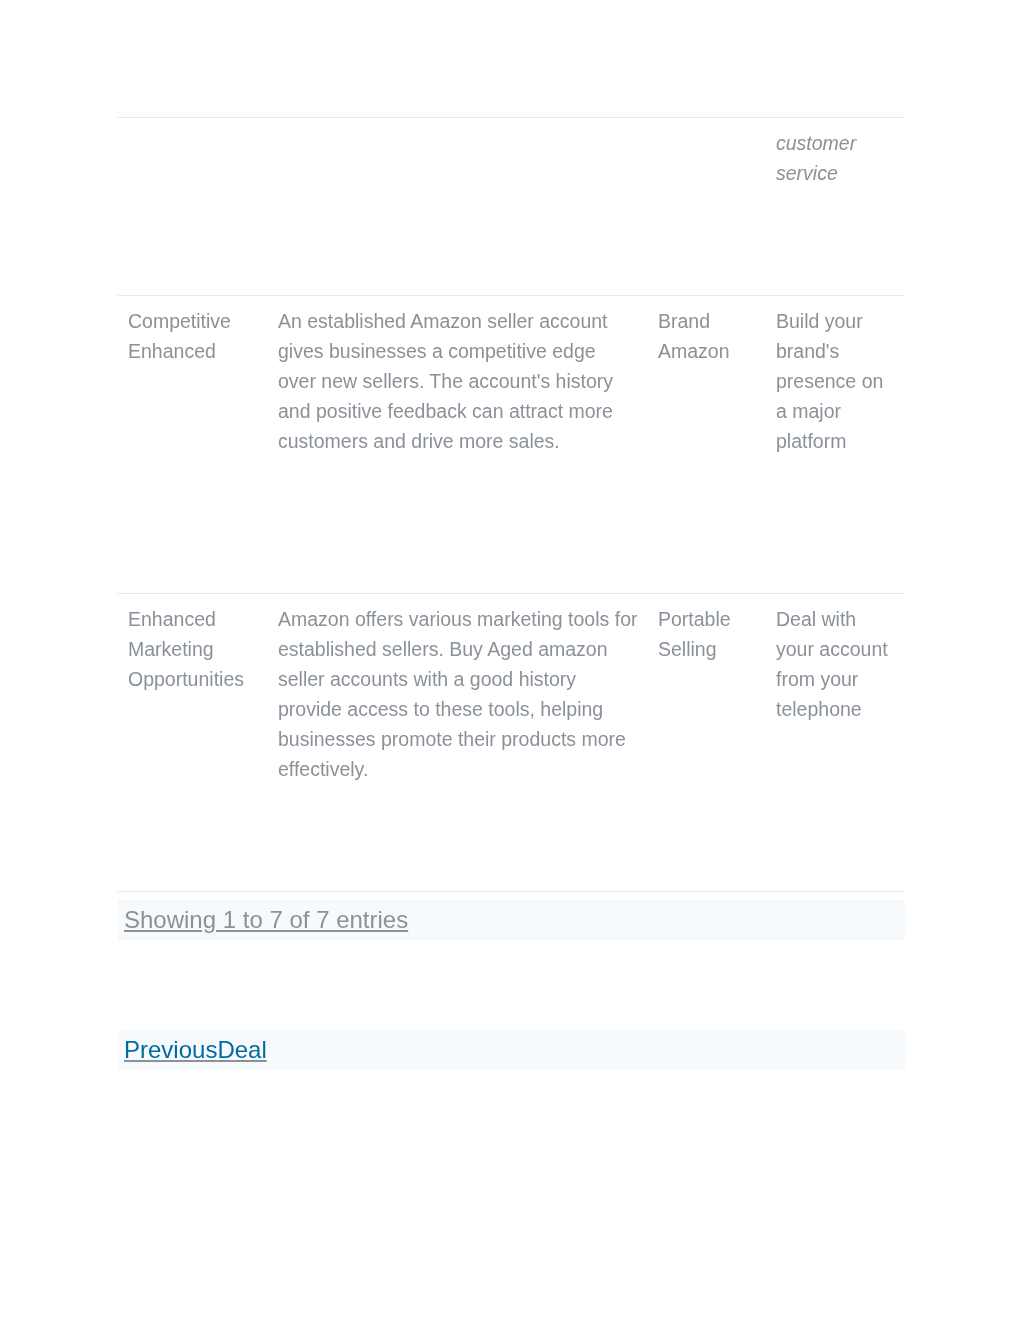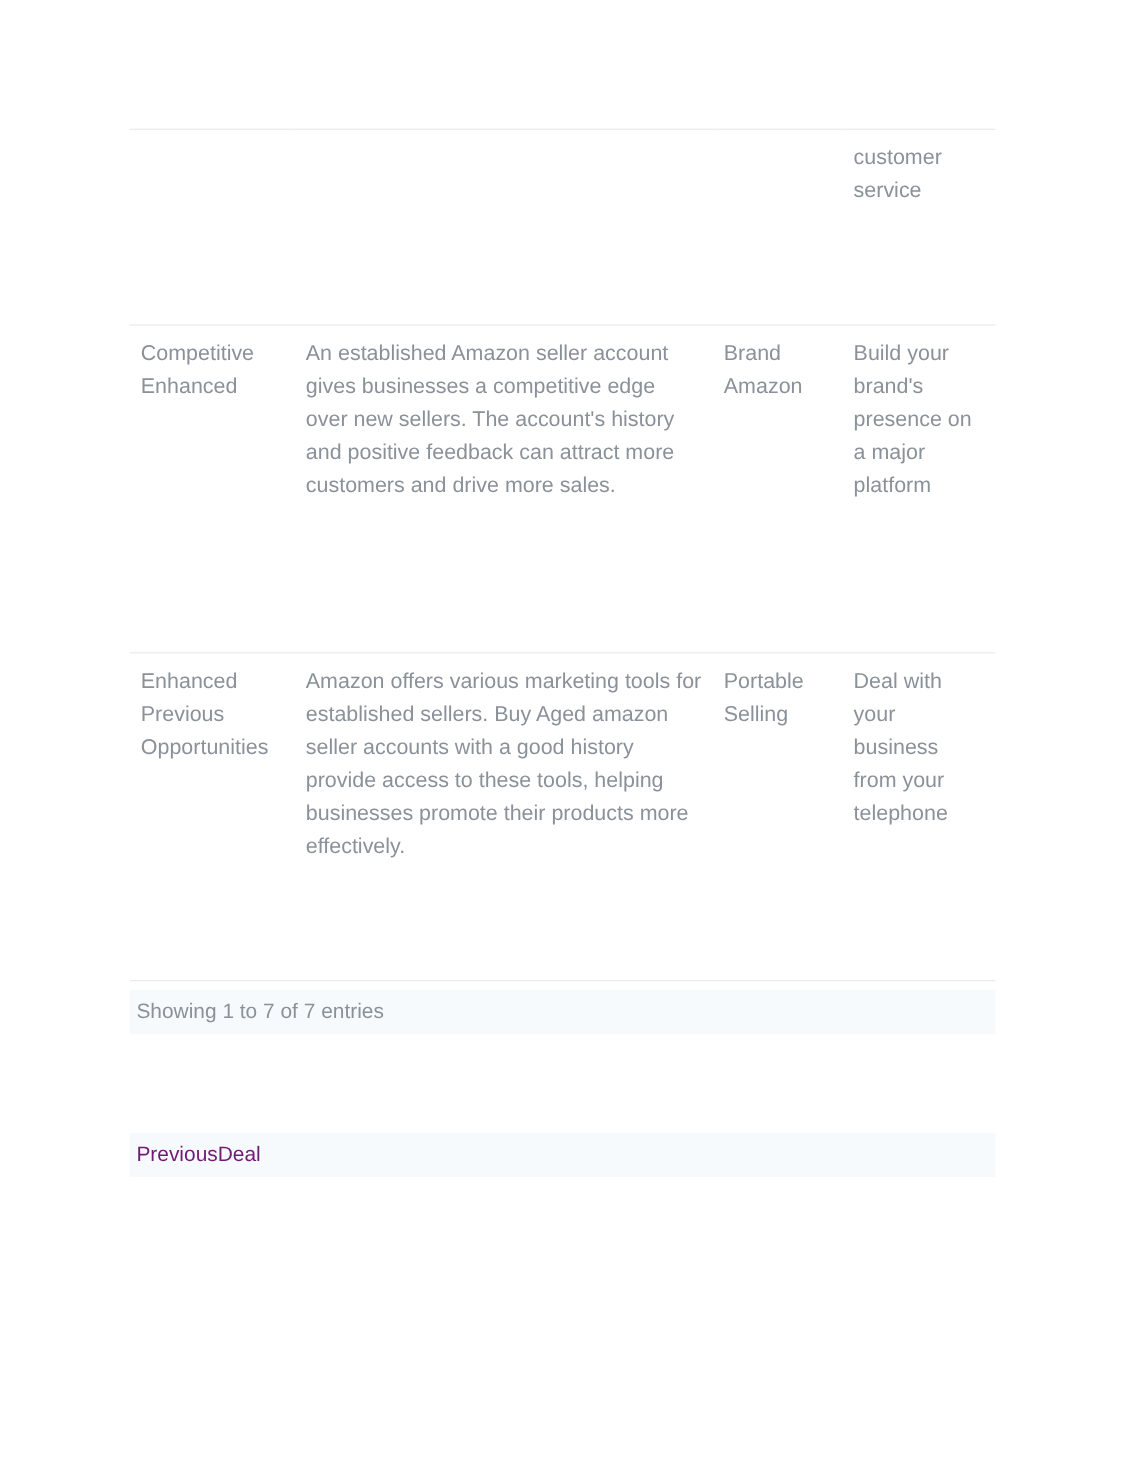--- a/index.html
+++ b/index.html
@@ -57,45 +57,46 @@
   col.c2 { width: 380px; }
   col.c3 { width: 118px; }
   col.c4 { width: 139px; }
 
   td.col-term     { padding-left: 10px; word-break: break-all; }
   td.col-desc     { padding-left: 11px; }
   td.col-feature  { padding-left: 10px; }
   td.col-benefit  { padding-left: 10px; word-break: break-word; }
 
   
-  tr.row-partial td { height: 157px; }
+  tr.row-partial td { height: 157px; font-style: italic; }
   tr.row-tall    td { height: 277px; }
 
   
   .footer-bar {
     position: absolute;
     left: 118px;
     width: 787px;
     background: #f7fafd;
-    font-size: 19px;
+    font-size: 24px;
     line-height: 30px;
     color: #8a9199;
     padding: 5px 0 5px 6px;
     box-sizing: border-box;
+    text-decoration: underline;
   }
 
   #info-bar { top: 900px; }
   #paginate-bar { top: 1030px; }
 
   .paginate-link {
     color: #9aa1a8;
     text-decoration: none;
     cursor: pointer;
   }
-  .paginate-link.disabled { color: #701a75; }
+  .paginate-link.disabled { color: #0369a1; }
 </style>
 </head>
 <body>
 
 <div class="page">
 
   <div class="table-wrap">
     <table class="data-table">
       <colgroup>
         <col class="c1">
@@ -113,24 +114,24 @@
         </tr>
 
         <tr class="row-tall">
           <td class="col-term">Competitive Enhanced</td>
           <td class="col-desc">An established Amazon seller account gives businesses a competitive edge over new sellers. The account's history and positive feedback can attract more customers and drive more sales.</td>
           <td class="col-feature">Brand Amazon</td>
           <td class="col-benefit">Build your brand's presence on a major platform</td>
         </tr>
 
         <tr class="row-tall">
-          <td class="col-term">Enhanced Previous Opportunities</td>
+          <td class="col-term">Enhanced Marketing Opportunities</td>
           <td class="col-desc">Amazon offers various marketing tools for established sellers. Buy Aged amazon seller accounts with a good history provide access to these tools, helping businesses promote their products more effectively.</td>
           <td class="col-feature">Portable Selling</td>
-          <td class="col-benefit">Deal with your business from your telephone</td>
+          <td class="col-benefit">Deal with your account from your telephone</td>
         </tr>
 
       </tbody>
     </table>
   </div>
 
   <div class="footer-bar" id="info-bar">Showing 1 to 7 of 7 entries</div>
 
   <div class="footer-bar" id="paginate-bar"><a class="paginate-link disabled">Previous</a><a class="paginate-link disabled">Deal</a></div>
 

